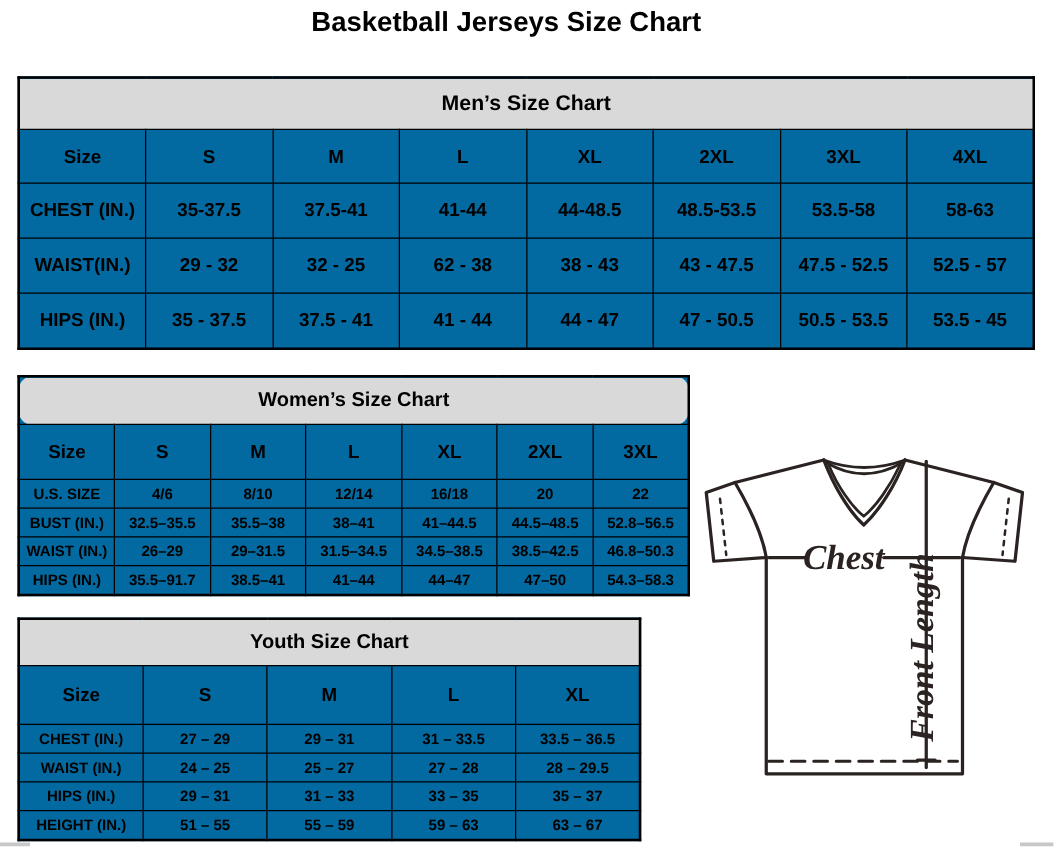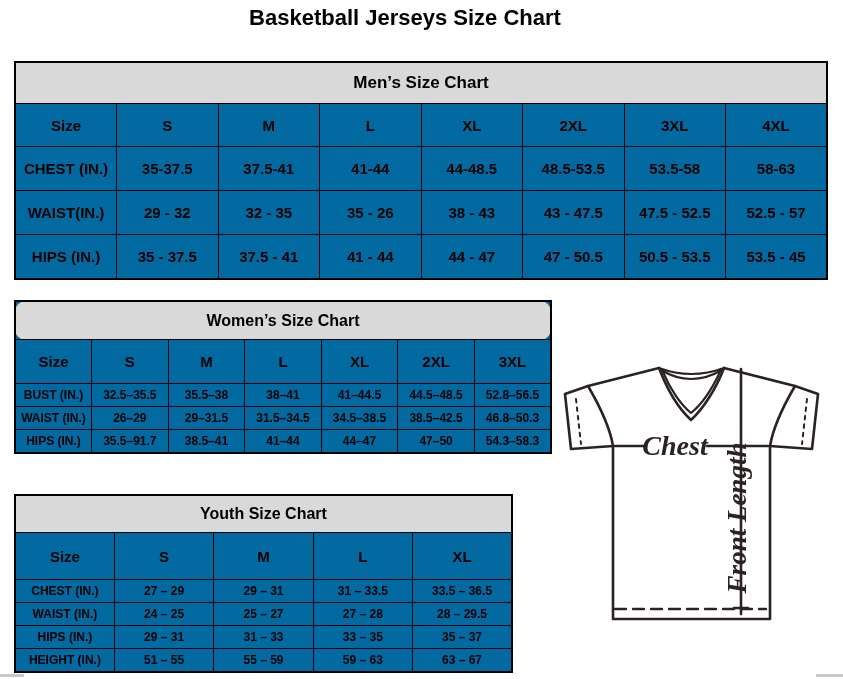--- a/index.html
+++ b/index.html
@@ -72,22 +72,22 @@
           <td>37.5-41</td>
           <td>41-44</td>
           <td>44-48.5</td>
           <td>48.5-53.5</td>
           <td>53.5-58</td>
           <td>58-63</td>
         </tr>
         <tr class="datarow">
           <td>WAIST(IN.)</td>
           <td>29 - 32</td>
-          <td>32 - 35</td>
-          <td>35 - 26</td>
+          <td>32 - 25</td>
+          <td>62 - 38</td>
           <td>38 - 43</td>
           <td>43 - 47.5</td>
           <td>47.5 - 52.5</td>
           <td>52.5 - 57</td>
         </tr>
         <tr class="datarow">
           <td>HIPS (IN.)</td>
           <td>35 - 37.5</td>
           <td>37.5 - 41</td>
           <td>41 - 44</td>
@@ -106,20 +106,29 @@
         <tr class="cols">
           <th class="labelcol">Size</th>
           <th class="">S</th>
           <th class="">M</th>
           <th class="">L</th>
           <th class="">XL</th>
           <th class="">2XL</th>
           <th class="">3XL</th>
         </tr>
         <tr class="datarow">
+          <td>U.S. SIZE</td>
+          <td>4/6</td>
+          <td>8/10</td>
+          <td>12/14</td>
+          <td>16/18</td>
+          <td>20</td>
+          <td>22</td>
+        </tr>
+        <tr class="datarow">
           <td>BUST (IN.)</td>
           <td>32.5–35.5</td>
           <td>35.5–38</td>
           <td>38–41</td>
           <td>41–44.5</td>
           <td>44.5–48.5</td>
           <td>52.8–56.5</td>
         </tr>
         <tr class="datarow">
           <td>WAIST (IN.)</td>

